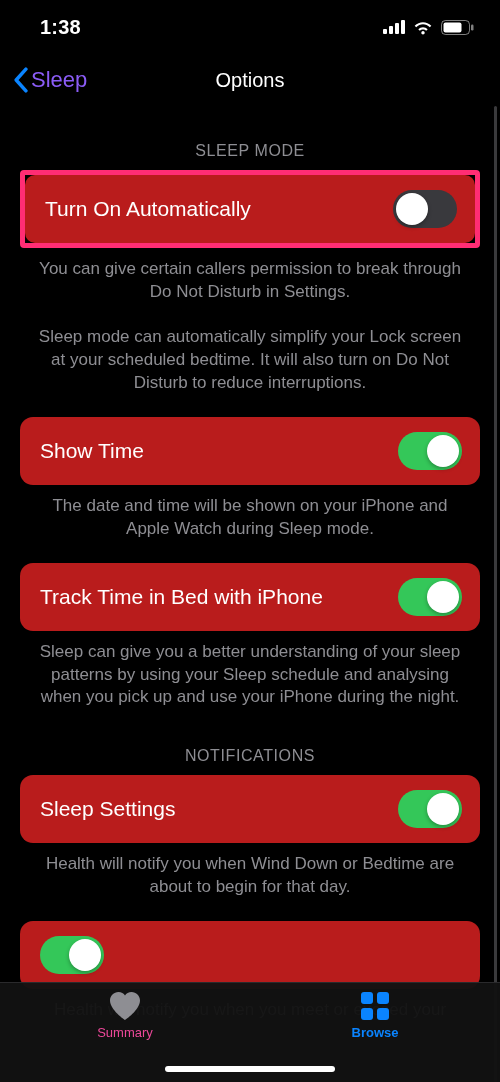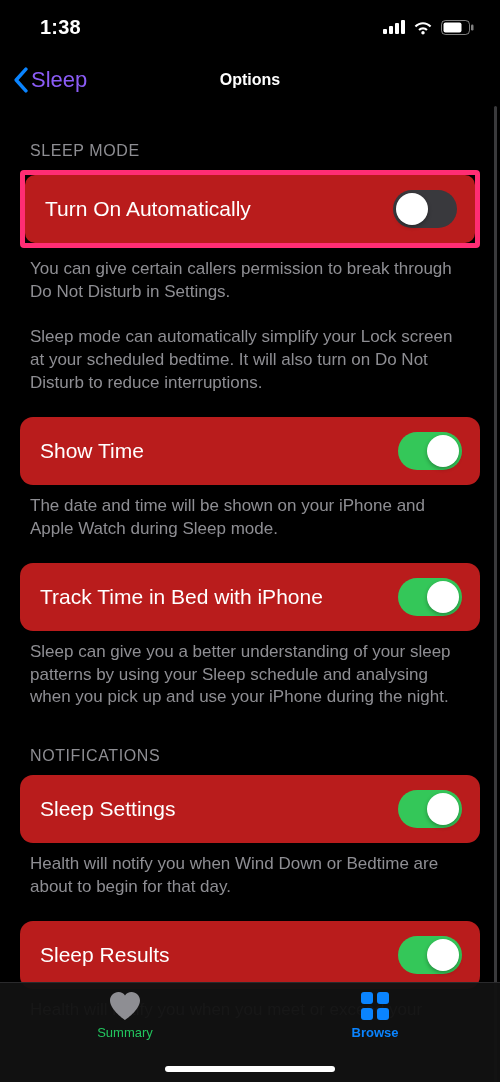--- a/index.html
+++ b/index.html
@@ -9,24 +9,24 @@
   
   .status-bar { height: 54px; display: flex; align-items: center; justify-content: space-between; padding: 0 26px 0 40px; }
   .status-time { font-size: 20px; font-weight: 600; letter-spacing: 0.2px; }
   .status-right { display: flex; align-items: center; gap: 7px; }
   .status-right svg { display: block; }
 
   
   .nav-bar { height: 52px; position: relative; display: flex; align-items: center; }
   .back { position: absolute; left: 12px; display: flex; align-items: center; color: #8b5cf6; font-size: 22px; }
   .back svg { margin-right: 2px; }
-  .nav-title { margin: 8px auto; font-size: 16px; font-weight: 700; }
+  .nav-title { margin: 8px auto; font-size: 20px; font-weight: 400; }
 
   
-  .content { flex: 1; overflow-y: auto; padding-bottom: 110px; position: relative; }
+  .content { flex: 1; overflow-y: auto; padding-bottom: 110px; position: relative; text-align: center; }
   .content::after { 
     content: ""; position: absolute; right: 3px; top: 0; width: 3px; height: 100%; background: #3a3a3c; border-radius: 2px;
   }
 
   .section-header { color: #8e8e93; font-size: 16px; letter-spacing: 0.6px; padding: 34px 30px 10px; text-transform: uppercase; }
   .section-header.first { padding-top: 36px; }
 
   .cell { background: #b91c1c; margin: 0 20px; border-radius: 13px; display: flex; align-items: center; justify-content: space-between; padding: 15px 18px 15px 20px; }
   .cell .label { font-size: 21px; font-weight: 400; color: #fff; }
   .highlighted-wrap { border: 5px solid #ff2d74; border-radius: 4px; margin: 0 20px; padding: 0; }
@@ -40,21 +40,21 @@
   .switch { width: 64px; height: 38px; border-radius: 20px; position: relative; flex-shrink: 0; }
   .switch.off { background: #39393d; }
   .switch.on  { background: #34c759; }
   .switch .knob { position: absolute; top: 3px; width: 32px; height: 32px; border-radius: 50%; background: #fff; box-shadow: 0 2px 4px rgba(0,0,0,.3); }
   .switch.off .knob { left: 3px; }
   .switch.on  .knob { right: 3px; }
 
   
   .tab-bar { position: absolute; bottom: 0; left: 0; right: 0; height: 100px; background: rgba(18,18,18,0.96); border-top: 0.5px solid #2a2a2c; display: flex; padding-top: 8px; }
   .tab { flex: 1; display: flex; flex-direction: column; align-items: center; gap: 4px; font-size: 13px; }
-  .tab.inactive { color: #22c55e; text-align: center; }
+  .tab.inactive { color: #ec4899; text-align: center; }
   .tab.active { color: #0a84ff; font-weight: 700; }
   .tab svg { display: block; }
 
   .home-indicator { position: absolute; bottom: 10px; left: 50%; transform: translateX(-50%); width: 170px; height: 6px; border-radius: 4px; background: #fff; }
 </style>
 </head>
 <body>
 
 <div class="screen">
 
@@ -130,21 +130,20 @@
       <div class="label">Sleep Settings</div>
       <div class="switch on">
           <div class="knob"></div>
         </div>
     </div>
     <div class="footer-text">Health will notify you when Wind Down or Bedtime are about to begin for that day.</div>
 
     <div class="gap"></div>
 
     <div class="cell">
-      <div class="label">Sleep Results</div>
       <div class="switch on">
           <div class="knob"></div>
         </div>
     </div>
     <div class="footer-text">Health will notify you when you meet or exceed your</div>
 
   </div>
 
   <div class="tab-bar">
     <div class="tab inactive">

